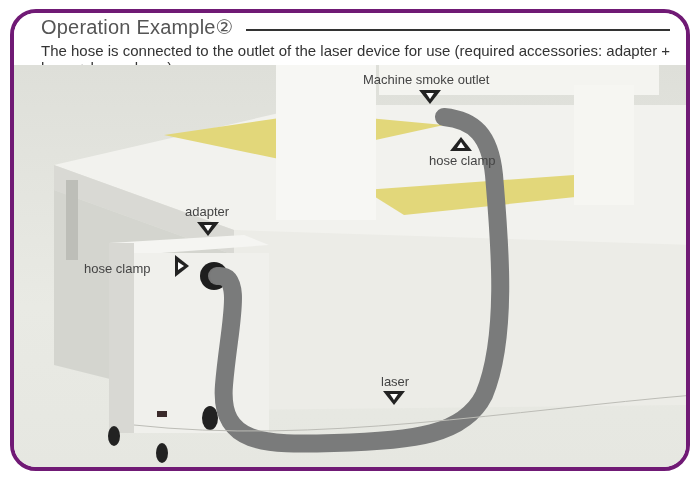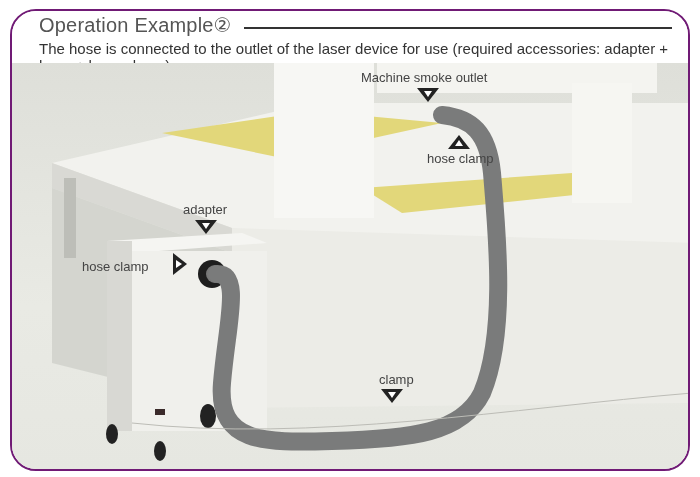--- a/index.html
+++ b/index.html
@@ -1,17 +1,17 @@
 <!DOCTYPE html>
 <html><head>
 <meta charset="utf-8">
 <style>
   html,body{margin:0;padding:0;background:#fff;}
   body{width:700px;height:477px;position:relative;overflow:hidden;font-family:"Liberation Sans","DejaVu Sans",sans-serif;}
-  .frame{position:absolute;left:10px;top:9px;width:680px;height:462px;border:2px solid #701a75;border-radius:26px;overflow:hidden;background:#fff;box-sizing:border-box;}
+  .frame{position:absolute;left:10px;top:9px;width:680px;height:462px;border:4px solid #701a75;border-radius:26px;overflow:hidden;background:#fff;box-sizing:border-box;}
   .header{position:absolute;left:0;top:0;right:0;height:52px;background:#fff;border-bottom:2px solid #6b6b6b;}
   .title{position:absolute;left:27px;top:2px;font-size:20px;color:#555;letter-spacing:0.2px;}
   .title-rule{position:absolute;left:232px;right:16px;top:16px;height:2px;background:#333;}
   .subtitle{position:absolute;left:27px;top:29px;font-size:15px;color:#333;}
   .scene{position:absolute;left:0;top:52px;right:0;bottom:0;background:linear-gradient(#dedfd9,#e9eae4 60%,#e6e7e1);padding-left:15px;}
   .label{position:absolute;font-size:13px;color:#444;white-space:nowrap;}
   .tri{position:absolute;}
 </style>
 </head>
 <body>
@@ -74,19 +74,19 @@
         <polygon points="0,0 22,0 11,14" fill="#222"></polygon>
         <polygon points="7,3 15,3 11,9" fill="#fff"></polygon>
       </svg>
 
     <div class="label" style="left:70px;top:196px;">hose clamp</div>
     <svg class="tri" style="left:161px;top:190px" width="14" height="22" viewBox="0 0 14 22">
         <polygon points="0,0 14,11 0,22" fill="#222"></polygon>
         <polygon points="3,7 9,11 3,15" fill="#fff"></polygon>
       </svg>
 
-    <div class="label" style="left:367px;top:309px;">clamp</div>
+    <div class="label" style="left:367px;top:309px;">laser</div>
     <svg class="tri" style="left:369px;top:326px" width="22" height="14" viewBox="0 0 22 14">
         <polygon points="0,0 22,0 11,14" fill="#222"></polygon>
         <polygon points="7,3 15,3 11,9" fill="#fff"></polygon>
       </svg>
   </div>
 </div>
 
 </body></html>

